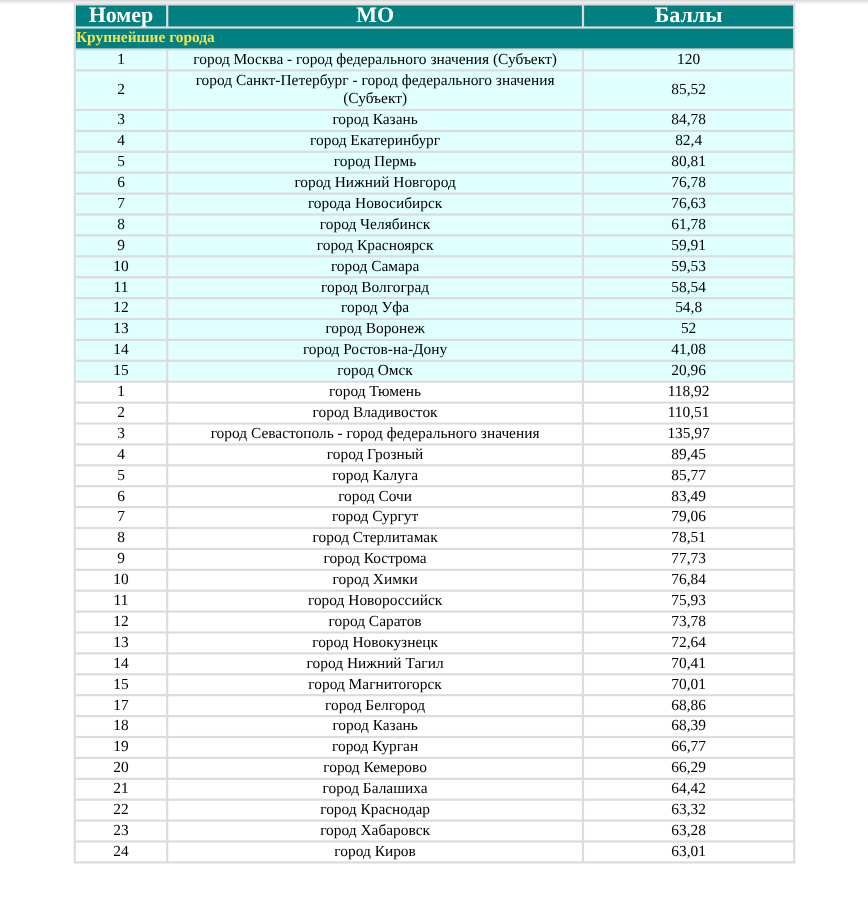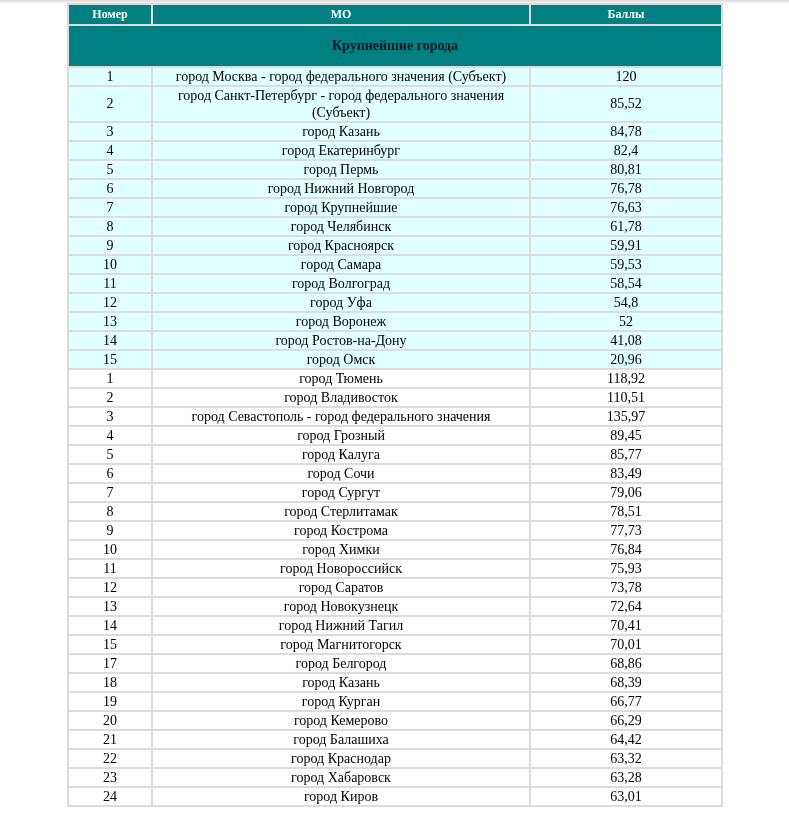--- a/index.html
+++ b/index.html
@@ -17,26 +17,26 @@
     border-collapse: separate;
     border-spacing: 2px;
     background: #dcdcdc;
     table-layout: fixed;
   }
   table.rating col.c1 { width: 82px; }
   table.rating col.c2 { width: 376px; }
   table.rating col.c3 { width: 190px; }
   th.head {
     background: #008080; color: #ffffff; font-weight: bold;
-    font-size: 12px; height: 19px; padding: 0; text-align: center;
+    font-size: 20px; height: 19px; padding: 0; text-align: center;
     line-height: 19px;
   }
   td.section {
-    background: #008080; color: #0f172a; font-weight: bold;
-    font-size: 14px; height: 40px; padding: 0; text-align: center;
+    background: #008080; color: #fde047; font-weight: bold;
+    font-size: 14px; height: 18px; padding: 0; 
   }
   td { font-size: 14px; padding: 0 2px; height: 16px; line-height: 16px; color: #000; }
   tr.big td.cell { background: #e0ffff; }
   tr.large td.cell { background: #ffffff; }
   td.num { text-align: center; }
   td.score { text-align: center; }
   td.mo { text-align: center; line-height: 17px; }
 </style>
 </head>
 <body>
@@ -85,21 +85,21 @@
         <td class="cell mo">город Пермь</td>
         <td class="cell score">80,81</td>
       </tr>
       <tr class="big">
         <td class="cell num">6</td>
         <td class="cell mo">город Нижний Новгород</td>
         <td class="cell score">76,78</td>
       </tr>
       <tr class="big">
         <td class="cell num">7</td>
-        <td class="cell mo">город Крупнейшие</td>
+        <td class="cell mo">города Новосибирск</td>
         <td class="cell score">76,63</td>
       </tr>
       <tr class="big">
         <td class="cell num">8</td>
         <td class="cell mo">город  Челябинск</td>
         <td class="cell score">61,78</td>
       </tr>
       <tr class="big">
         <td class="cell num">9</td>
         <td class="cell mo">город Красноярск</td>

